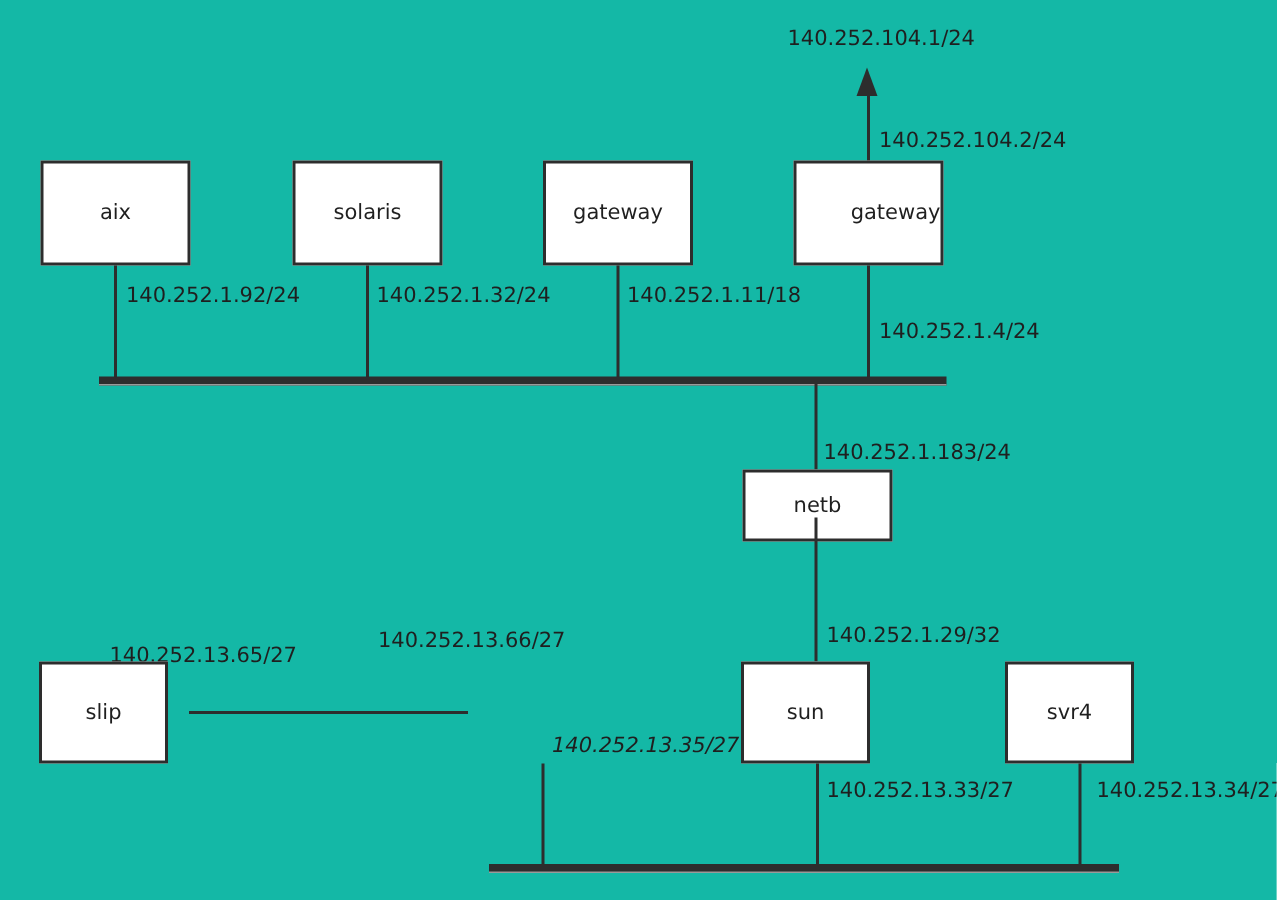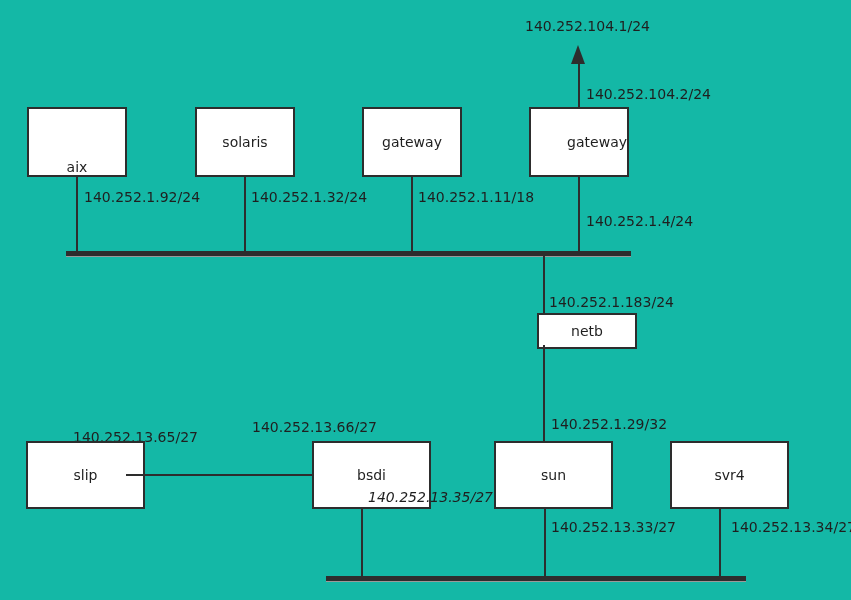--- a/index.html
+++ b/index.html
@@ -22,22 +22,22 @@
     box-sizing: border-box;
     border: 2px solid #2d2d2d;
     background: #ffffff;
     display: flex;
     align-items: center;
     justify-content: center;
     font-size: 14px;
     color: #1f1f1f;
   }
   .node-std { width: 100px; height: 70px; }
-  .node-row2 { width: 119px; height: 68px; }
-  .node-router { width: 100px; height: 36px; margin-left: 42px; }
+  .node-row2 { width: 86px; height: 68px; }
+  .node-router { width: 100px; height: 48px; }
   .ip {
     position: absolute;
     font-size: 14px;
     line-height: 16px;
     white-space: nowrap;
     color: #1f1f1f;
   }
   .vline {
     position: absolute;
     width: 2px;
@@ -66,21 +66,21 @@
 </head>
 <body>
 
 <div class="canvas">
 
   <div class="ip" style="left:525px; top:18px;">140.252.104.1/24</div>
   <div class="arrowhead" style="left:571px; top:45px;"></div>
   <div class="vline" style="left:578px; top:60px; height:48px;"></div>
   <div class="ip" style="left:586px; top:86px;">140.252.104.2/24</div>
 
-  <div class="node node-std" style="left:27px; top:107px;align-items:flex-end;">
+  <div class="node node-std" style="left:27px; top:107px;">
     <span>aix</span>
   </div>
   <div class="node node-std" style="left:195px; top:107px;">
     <span>solaris</span>
   </div>
   <div class="node node-std" style="left:362px; top:107px;">
     <span>gateway</span>
   </div>
   <div class="node node-std" style="left:529px; top:107px;justify-content:flex-end;">
     <span>gateway</span>
@@ -105,23 +105,20 @@
   </div>
   <div class="vline" style="left:543px; top:345px; height:96px;"></div>
   <div class="ip" style="left:551px; top:416px;">140.252.1.29/32</div>
 
   <div class="ip" style="left:73px;  top:429px;">140.252.13.65/27</div>
   <div class="ip" style="left:252px; top:419px;text-align:right;">140.252.13.66/27</div>
 
   <div class="node node-row2" style="left:26px; top:441px;">
     <span>slip</span>
   </div>
-  <div class="node node-row2" style="left:312px; top:441px;">
-    <span>bsdi</span>
-  </div>
   <div class="node node-row2" style="left:494px; top:441px;justify-content:center;">
     <span>sun</span>
   </div>
   <div class="node node-row2" style="left:670px; top:441px;">
     <span>svr4</span>
   </div>
 
   <div class="hline" style="left:126px; top:474px; width:186px;"></div>
 
   <div class="vline" style="left:361px; top:509px; height:68px;"></div>

